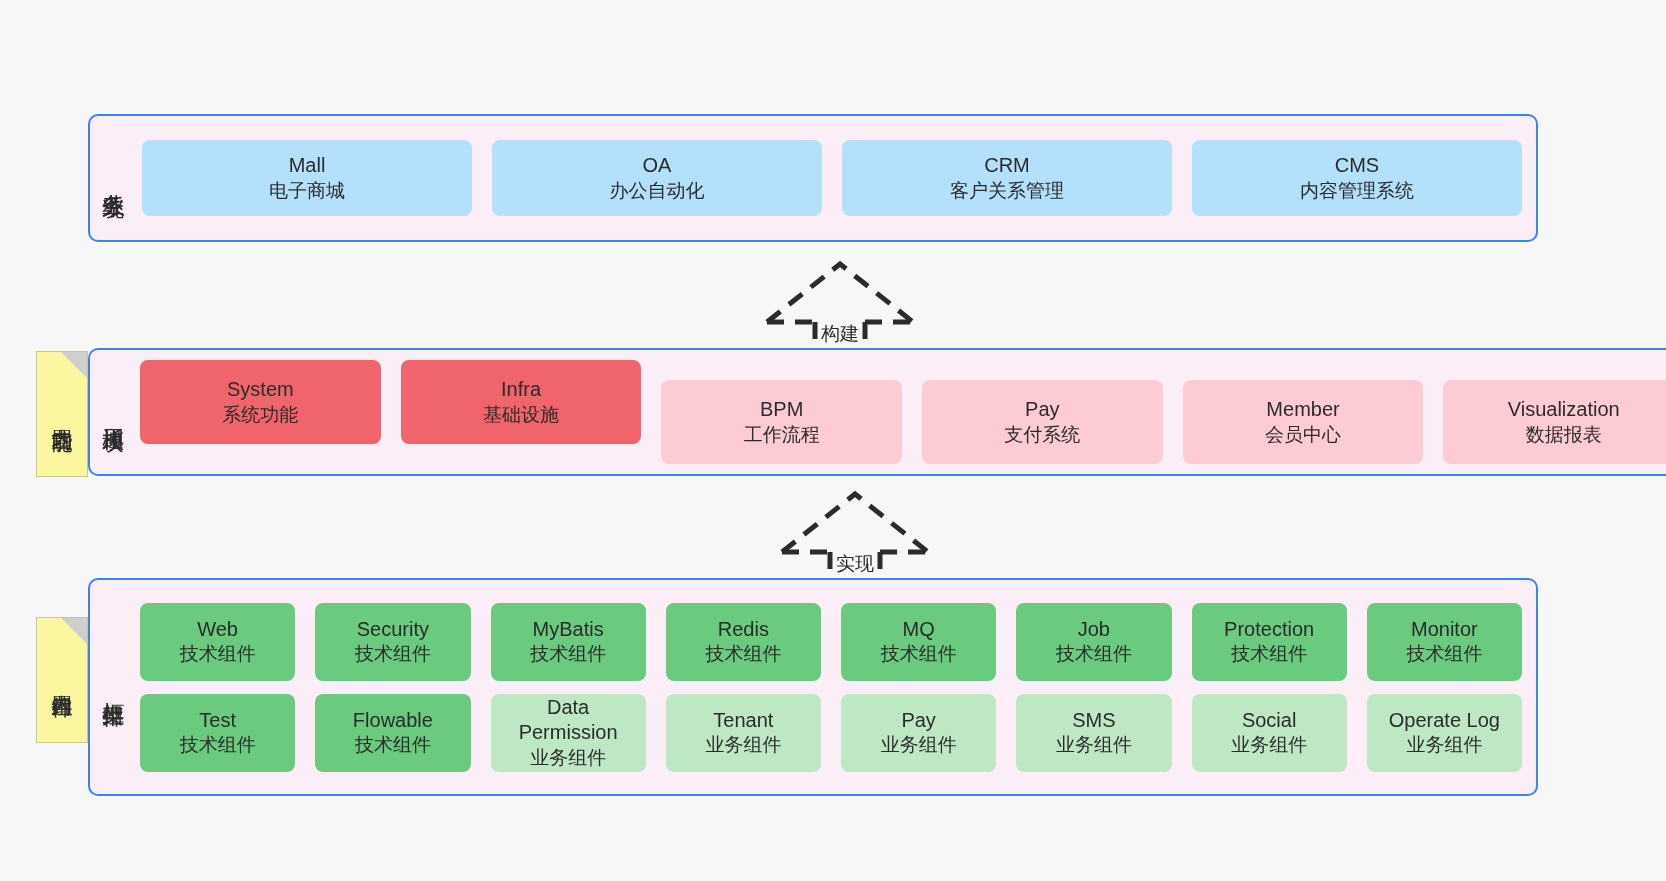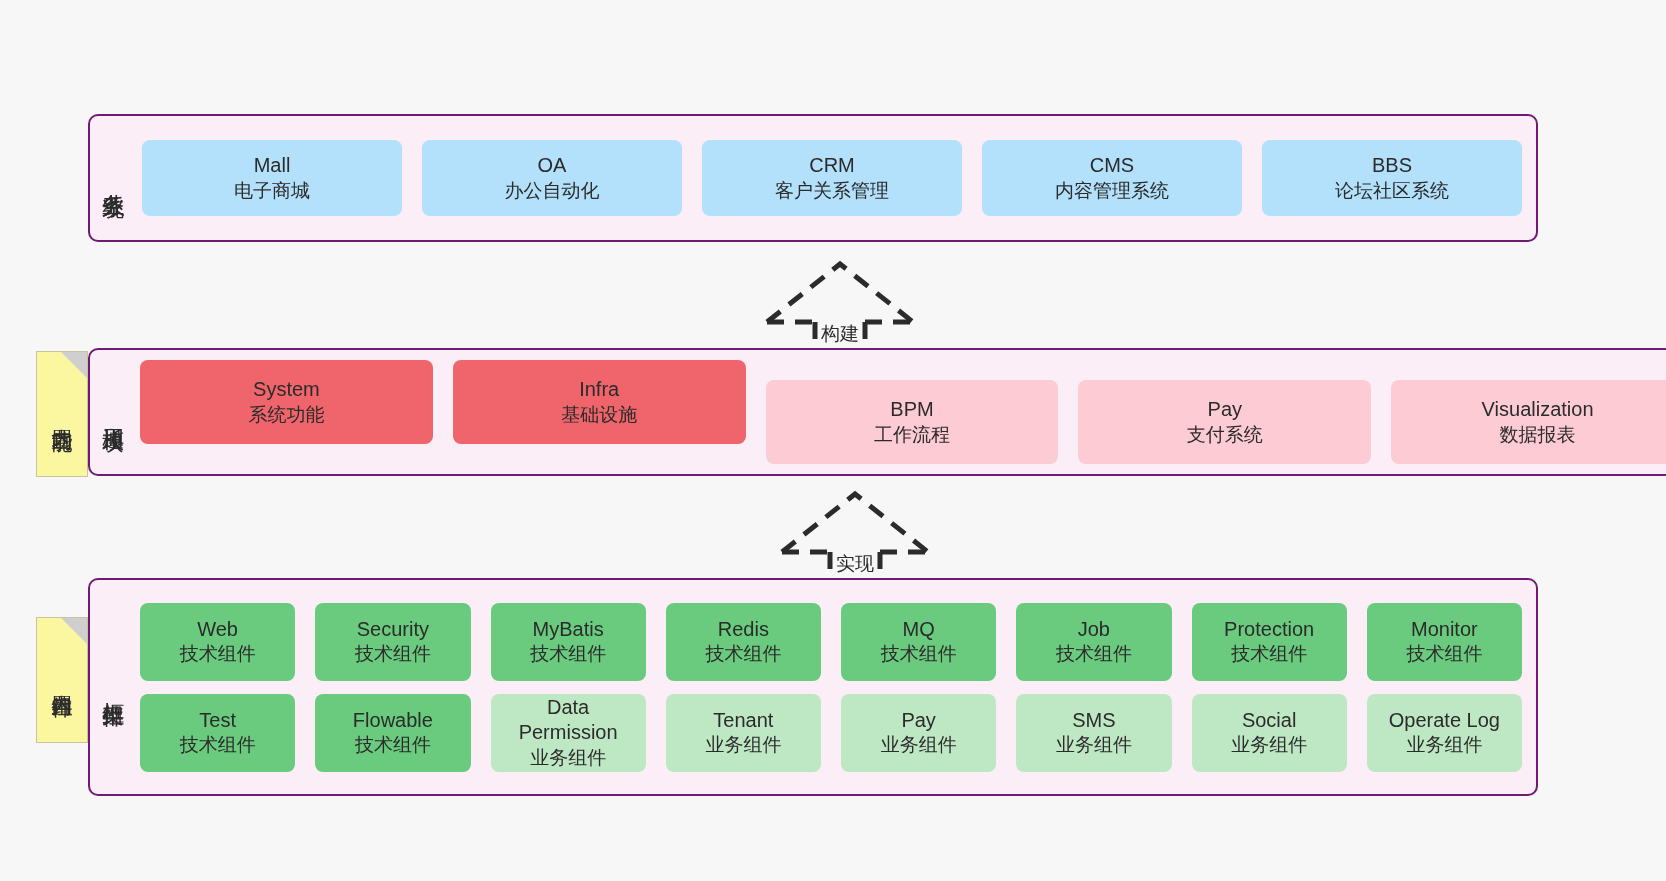--- a/index.html
+++ b/index.html
@@ -15,21 +15,21 @@
     font-family: "Liberation Sans", "DejaVu Sans", sans-serif;
     color: #2b2b2b;
     overflow: hidden;
   }
 
   
   .layer {
     position: absolute;
     box-sizing: border-box;
     background: #fbeef6;
-    border: 2px solid #701a75;
+    border: 2px solid #3b82f6;
     border-radius: 10px;
     display: flex;
     align-items: stretch;
   }
   .layer-title {
     flex: 0 0 auto;
     width: 46px;
     display: flex;
     align-items: center;
     justify-content: center;
@@ -181,24 +181,20 @@
         <span class="t2">办公自动化</span>
       </div>
       <div class="cell">
         <span class="t1">CRM</span>
         <span class="t2">客户关系管理</span>
       </div>
       <div class="cell">
         <span class="t1">CMS</span>
         <span class="t2">内容管理系统</span>
       </div>
-      <div class="cell">
-        <span class="t1">BBS</span>
-        <span class="t2">论坛社区系统</span>
-      </div>
     </div>
   </div>
 </div>
 
 <div class="arrow" id="arrow-build">
   <svg width="170" height="98" viewBox="0 0 170 98">
     <polyline points="12,64 85,6 158,64" fill="none" stroke="#2b2b2b" stroke-width="5" stroke-dasharray="17,11" stroke-linecap="butt"></polyline>
     <polyline points="12,64 60,64" fill="none" stroke="#2b2b2b" stroke-width="5" stroke-dasharray="17,11"></polyline>
     <polyline points="110,64 158,64" fill="none" stroke="#2b2b2b" stroke-width="5" stroke-dasharray="17,11"></polyline>
     <polyline points="60,64 60,96" fill="none" stroke="#2b2b2b" stroke-width="5" stroke-dasharray="17,11"></polyline>
@@ -221,20 +217,24 @@
       </div>
       <div class="cell c-pink">
         <span class="t1">BPM</span>
         <span class="t2">工作流程</span>
       </div>
       <div class="cell c-pink">
         <span class="t1">Pay</span>
         <span class="t2">支付系统</span>
       </div>
       <div class="cell c-pink">
+        <span class="t1">Member</span>
+        <span class="t2">会员中心</span>
+      </div>
+      <div class="cell c-pink">
         <span class="t1">Visualization</span>
         <span class="t2">数据报表</span>
       </div>
     </div>
   </div>
 </div>
 
 <div class="arrow" id="arrow-impl">
   <svg width="170" height="98" viewBox="0 0 170 98">
     <polyline points="12,64 85,6 158,64" fill="none" stroke="#2b2b2b" stroke-width="5" stroke-dasharray="17,11" stroke-linecap="butt"></polyline>

